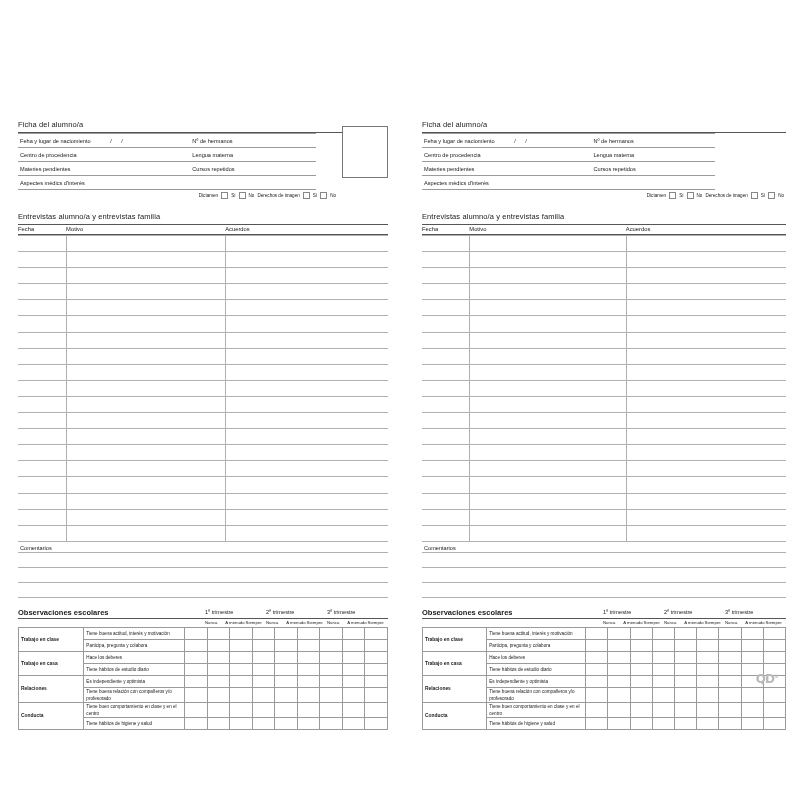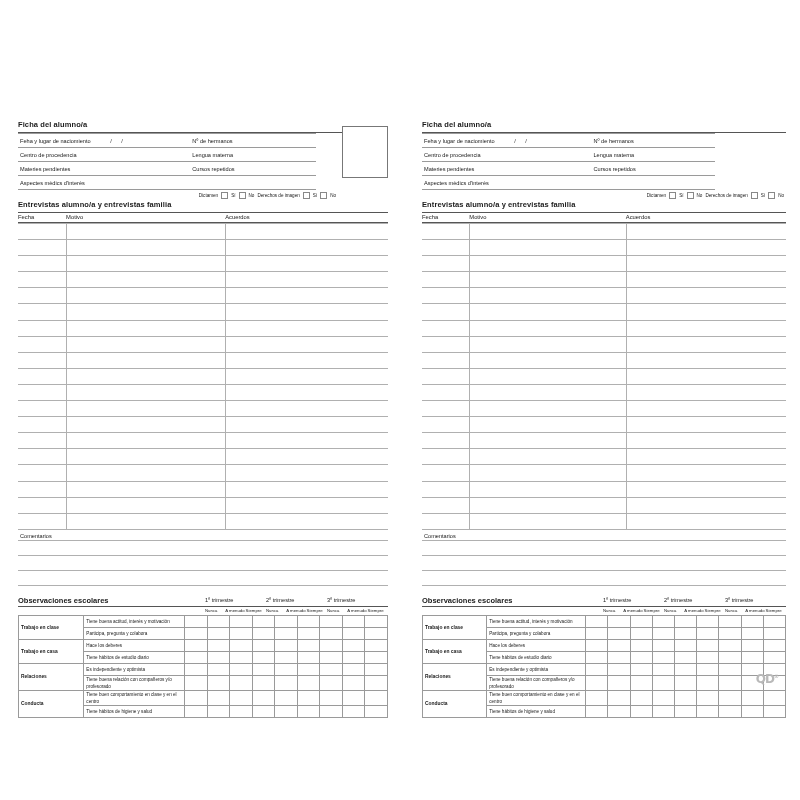--- a/index.html
+++ b/index.html
@@ -26,21 +26,21 @@
   .page {
     width: 400px;
     box-sizing: border-box;
     padding: 0 14px;
   }
   .page.left { padding-left: 18px; padding-right: 12px; }
   .page.right { padding-left: 22px; padding-right: 14px; }
 
   .sec-title {
     font-size: 7.5px;
-    font-weight: bold;
+    font-weight: normal;
     letter-spacing: 0.1px;
     margin: 0 0 2px 0;
     line-height: 10px;
   }
   .rule-top {
     border-top: 1px solid #555;
     height: 0;
   }
 
   
@@ -90,21 +90,21 @@
   .chk {
     display: inline-block;
     width: 5px;
     height: 5px;
     border: 0.6px solid #888;
     vertical-align: -0.5px;
   }
 
   
   .entrev {
-    margin-top: 1px;
+    margin-top: 13px;
   }
   .entrev-head {
     display: flex;
     font-size: 5.8px;
     border-bottom: 0.7px solid #555;
     padding-bottom: 1px;
     line-height: 8px;
   }
   .eh-fecha { width: 13%; }
   .eh-motivo { width: 43%; }

